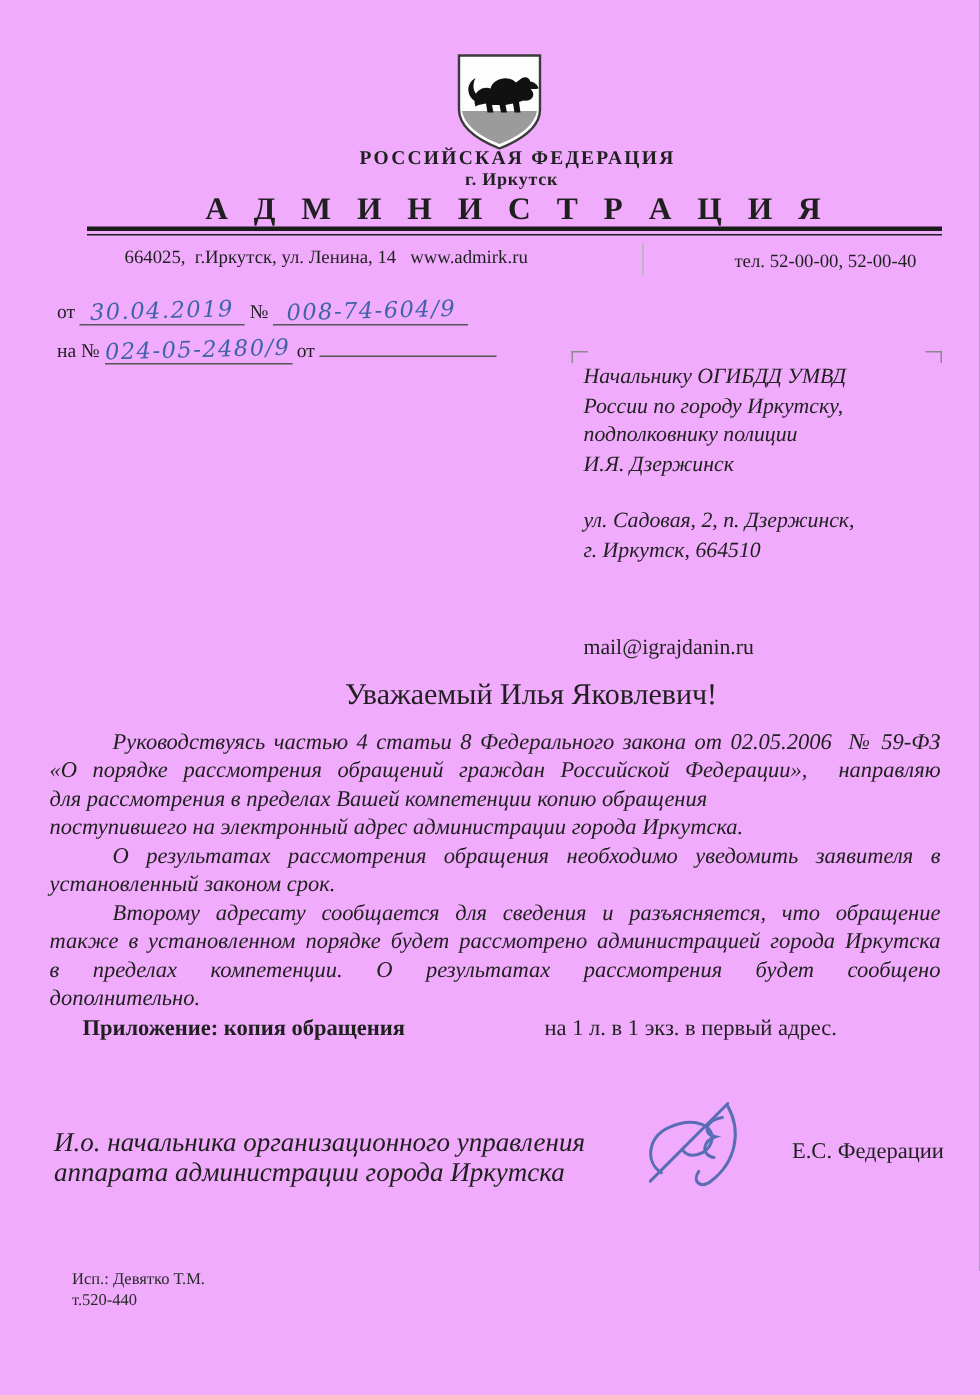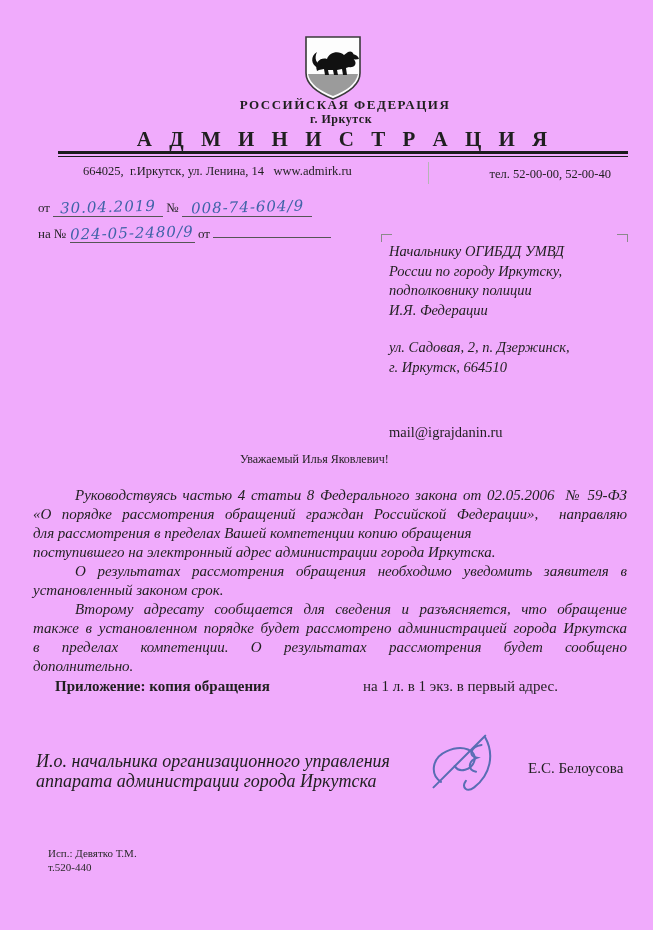--- a/index.html
+++ b/index.html
@@ -42,21 +42,21 @@
   .u-reply  { width:125px; }
   .u-empty  { width:118px; height:14px; }
   
   .corner { position:absolute; width:10px; height:7px; }
   .corner-tl { left:381px; top:234px; border-left:1px solid #8a8a8a; border-top:1px solid #8a8a8a; }
   .corner-tr { left:617px; top:234px; border-right:1px solid #8a8a8a; border-top:1px solid #8a8a8a; }
   .recipient { position:absolute; left:389px; top:242px; font-size:14.5px; line-height:19.5px; }
   .recipient .gap { height:18px; }
   .email { position:absolute; left:389px; top:424px; font-size:14.5px; }
   
-  .salutation { position:absolute; left:240px; top:452px; font-size:12px; }
+  .salutation { position:absolute; left:230px; top:452px; font-size:20px; }
   .body { position:absolute; left:33px; top:486px; width:594px; font-size:15px; line-height:19px; }
   .line { white-space:pre-wrap;font-style:italic; }
   .jl  { text-align:justify; text-align-last:justify; }
   .ind { text-indent:42px; }
   .attach { position:absolute; left:33px; top:678px; width:594px; font-size:15px; }
   .attach-label   { position:absolute; left:22px; top:0; white-space:nowrap;font-weight:bold; }
   .attach-details { position:absolute; left:330px; top:0; white-space:nowrap; }
   
   .sig-pos { position:absolute; left:36px; top:737px; font-size:18px; line-height:19.5px;margin-top:15px; }
   .sig-mark { position:absolute; left:428px; top:726px; width:120px; height:84px; }
@@ -107,21 +107,21 @@
     </div>
   </div>
 
   <div class="corner corner-tl"></div>
   <div class="corner corner-tr"></div>
 
   <div class="recipient">
     <div class="line">Начальнику ОГИБДД УМВД</div>
     <div class="line">России по городу Иркутску,</div>
     <div class="line">подполковнику полиции</div>
-    <div class="line">И.Я. Федерации</div>
+    <div class="line">И.Я. Дзержинск</div>
     <div class="gap"></div>
     <div class="line">ул. Садовая, 2, п. Дзержинск,</div>
     <div class="line">г. Иркутск, 664510</div>
   </div>
 
   <div class="email">mail@igrajdanin.ru</div>
 
   <div class="salutation">Уважаемый Илья Яковлевич!</div>
 
   <div class="body">
@@ -151,20 +151,20 @@
     <svg viewBox="0 0 130 90" width="120" height="84">
       <g fill="none" stroke="#3f63a8" stroke-width="2.2" stroke-linecap="round" opacity="0.85">
         <path d="M14 60 C2 52 4 34 20 27 C38 19 54 26 50 38 C47 47 34 51 29 43"></path>
         <path d="M6 66 L62 10"></path>
         <path d="M58 20 C46 22 43 32 53 34 C44 37 42 47 52 49"></path>
         <path d="M62 12 C72 30 68 52 50 66 C42 72 36 66 41 59"></path>
       </g>
     </svg>
   </div>
 
-  <div class="sig-name">Е.С. Белоусова</div>
+  <div class="sig-name">Е.С. Федерации</div>
 
   <div class="footer">
     <div>Исп.: Девятко Т.М.</div>
     <div>т.520-440</div>
   </div>
 
 </div>
 
 </body></html>

